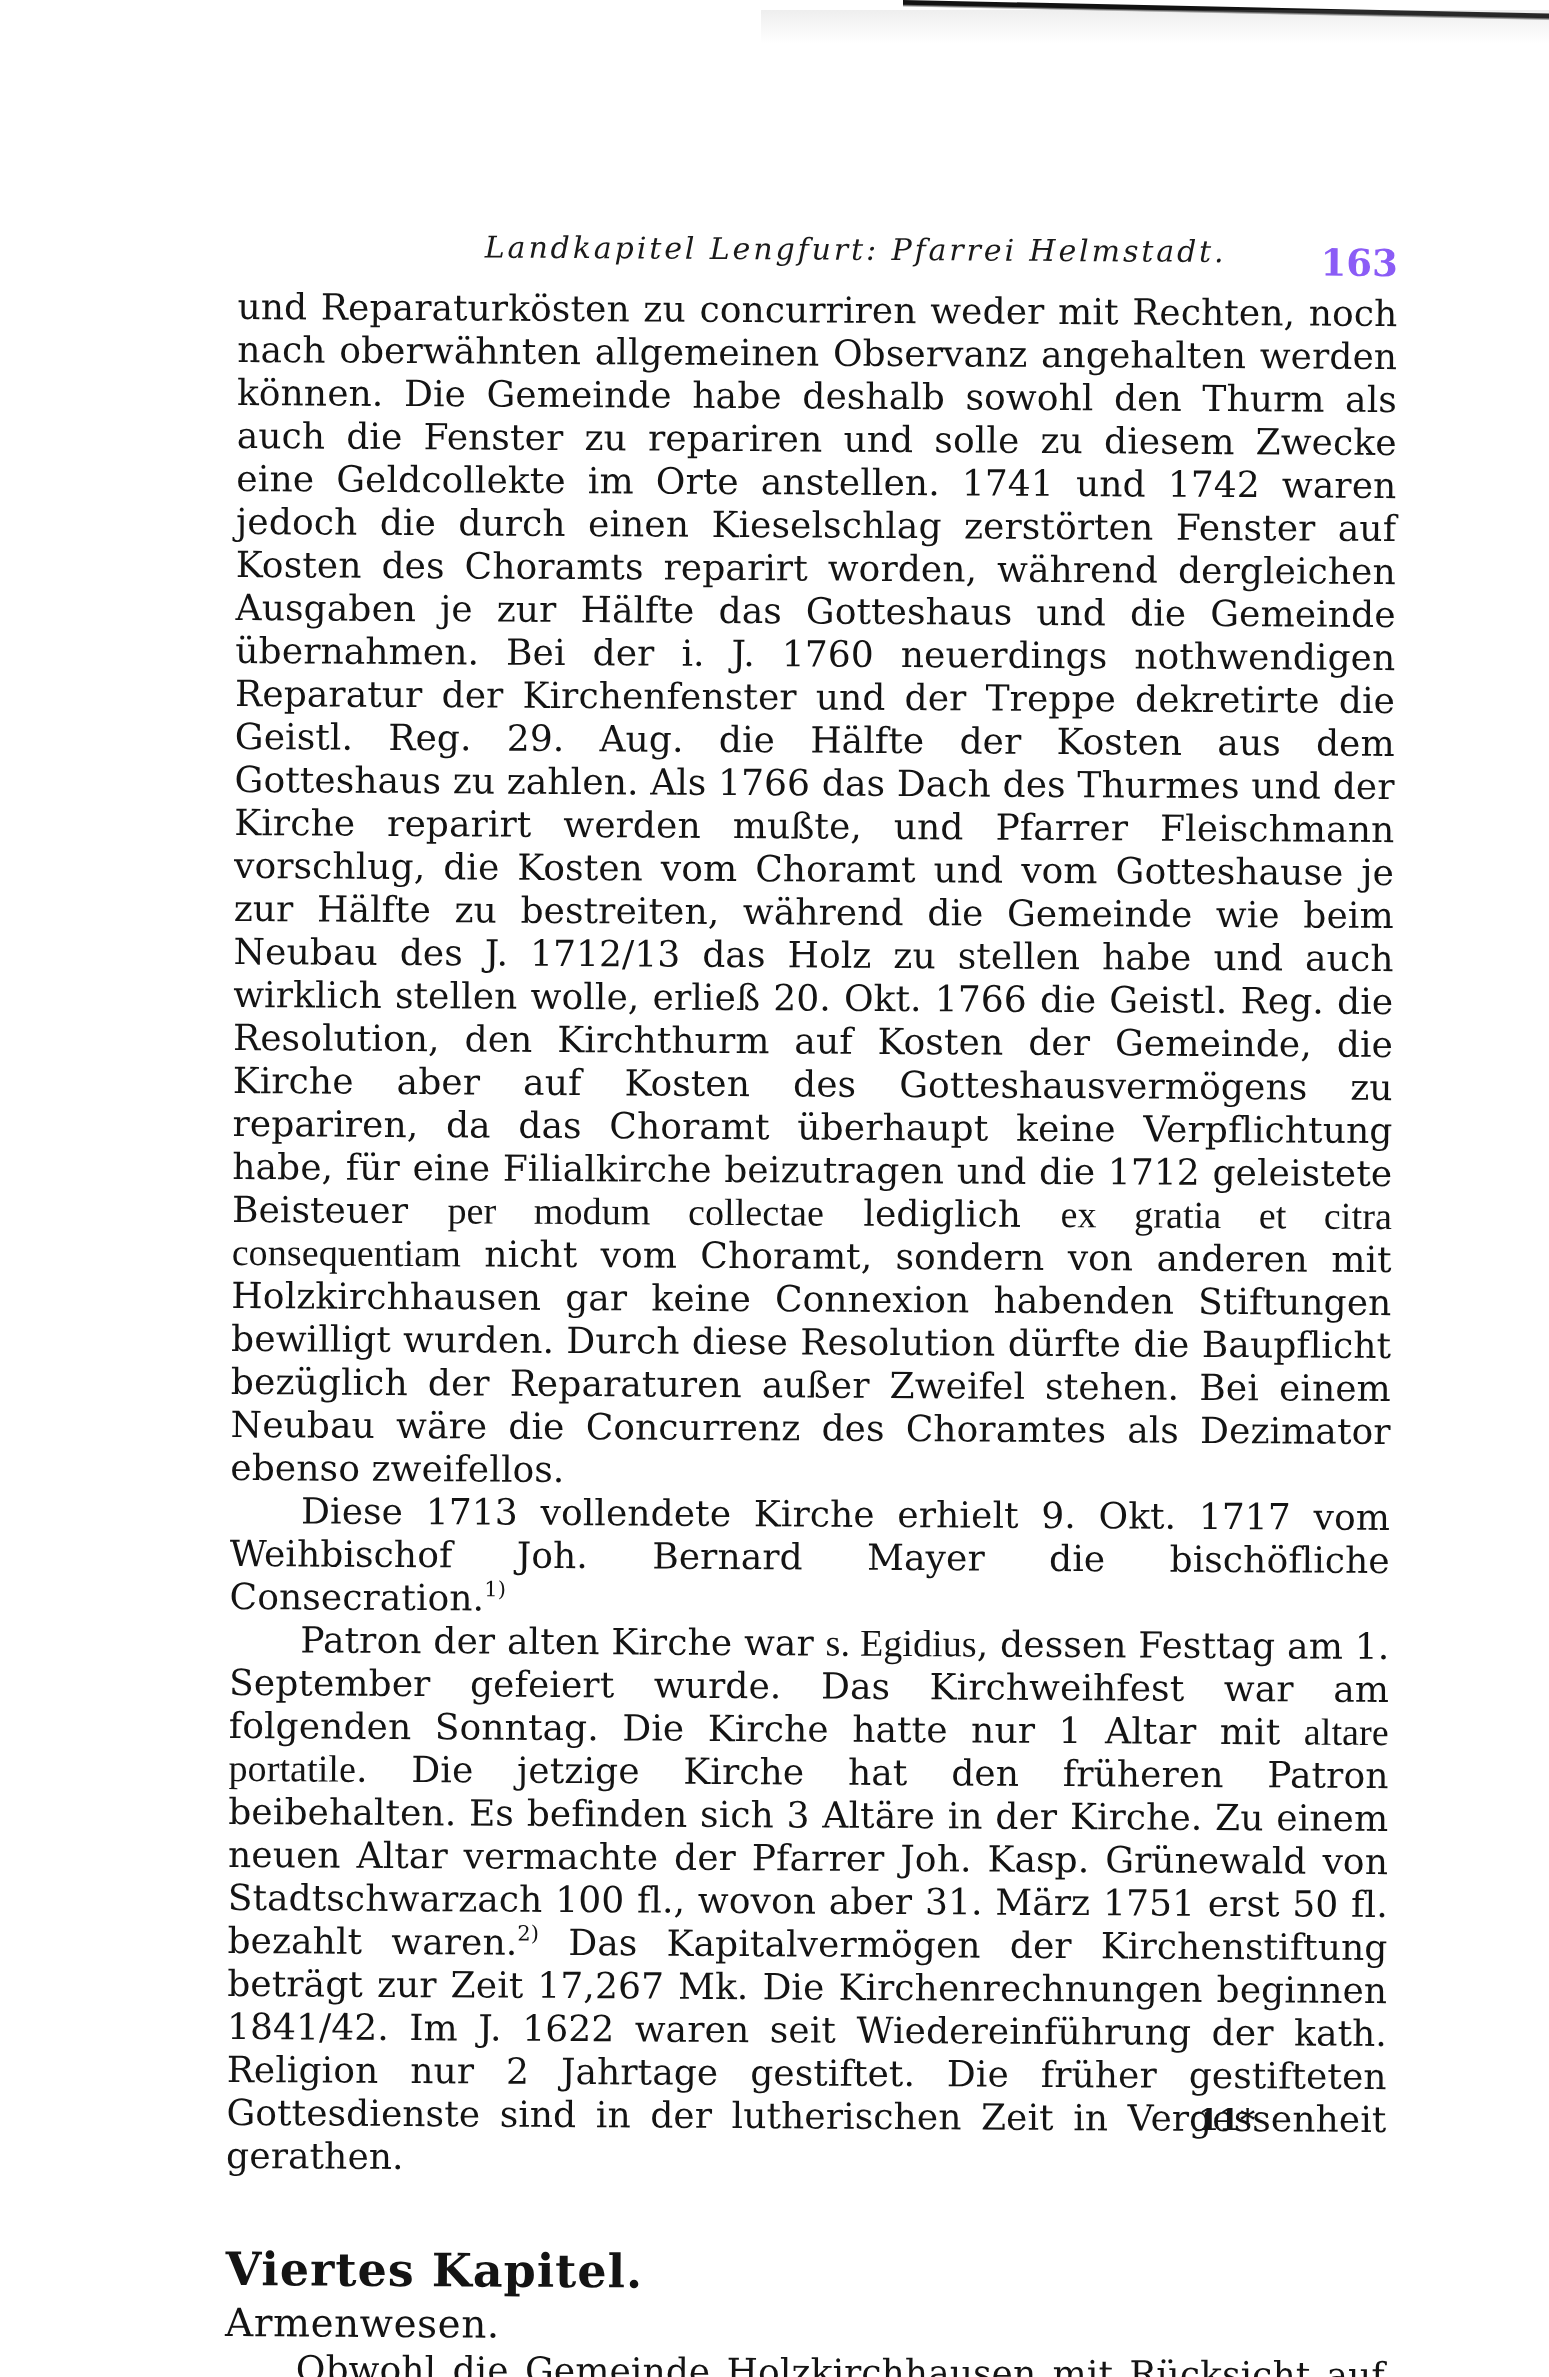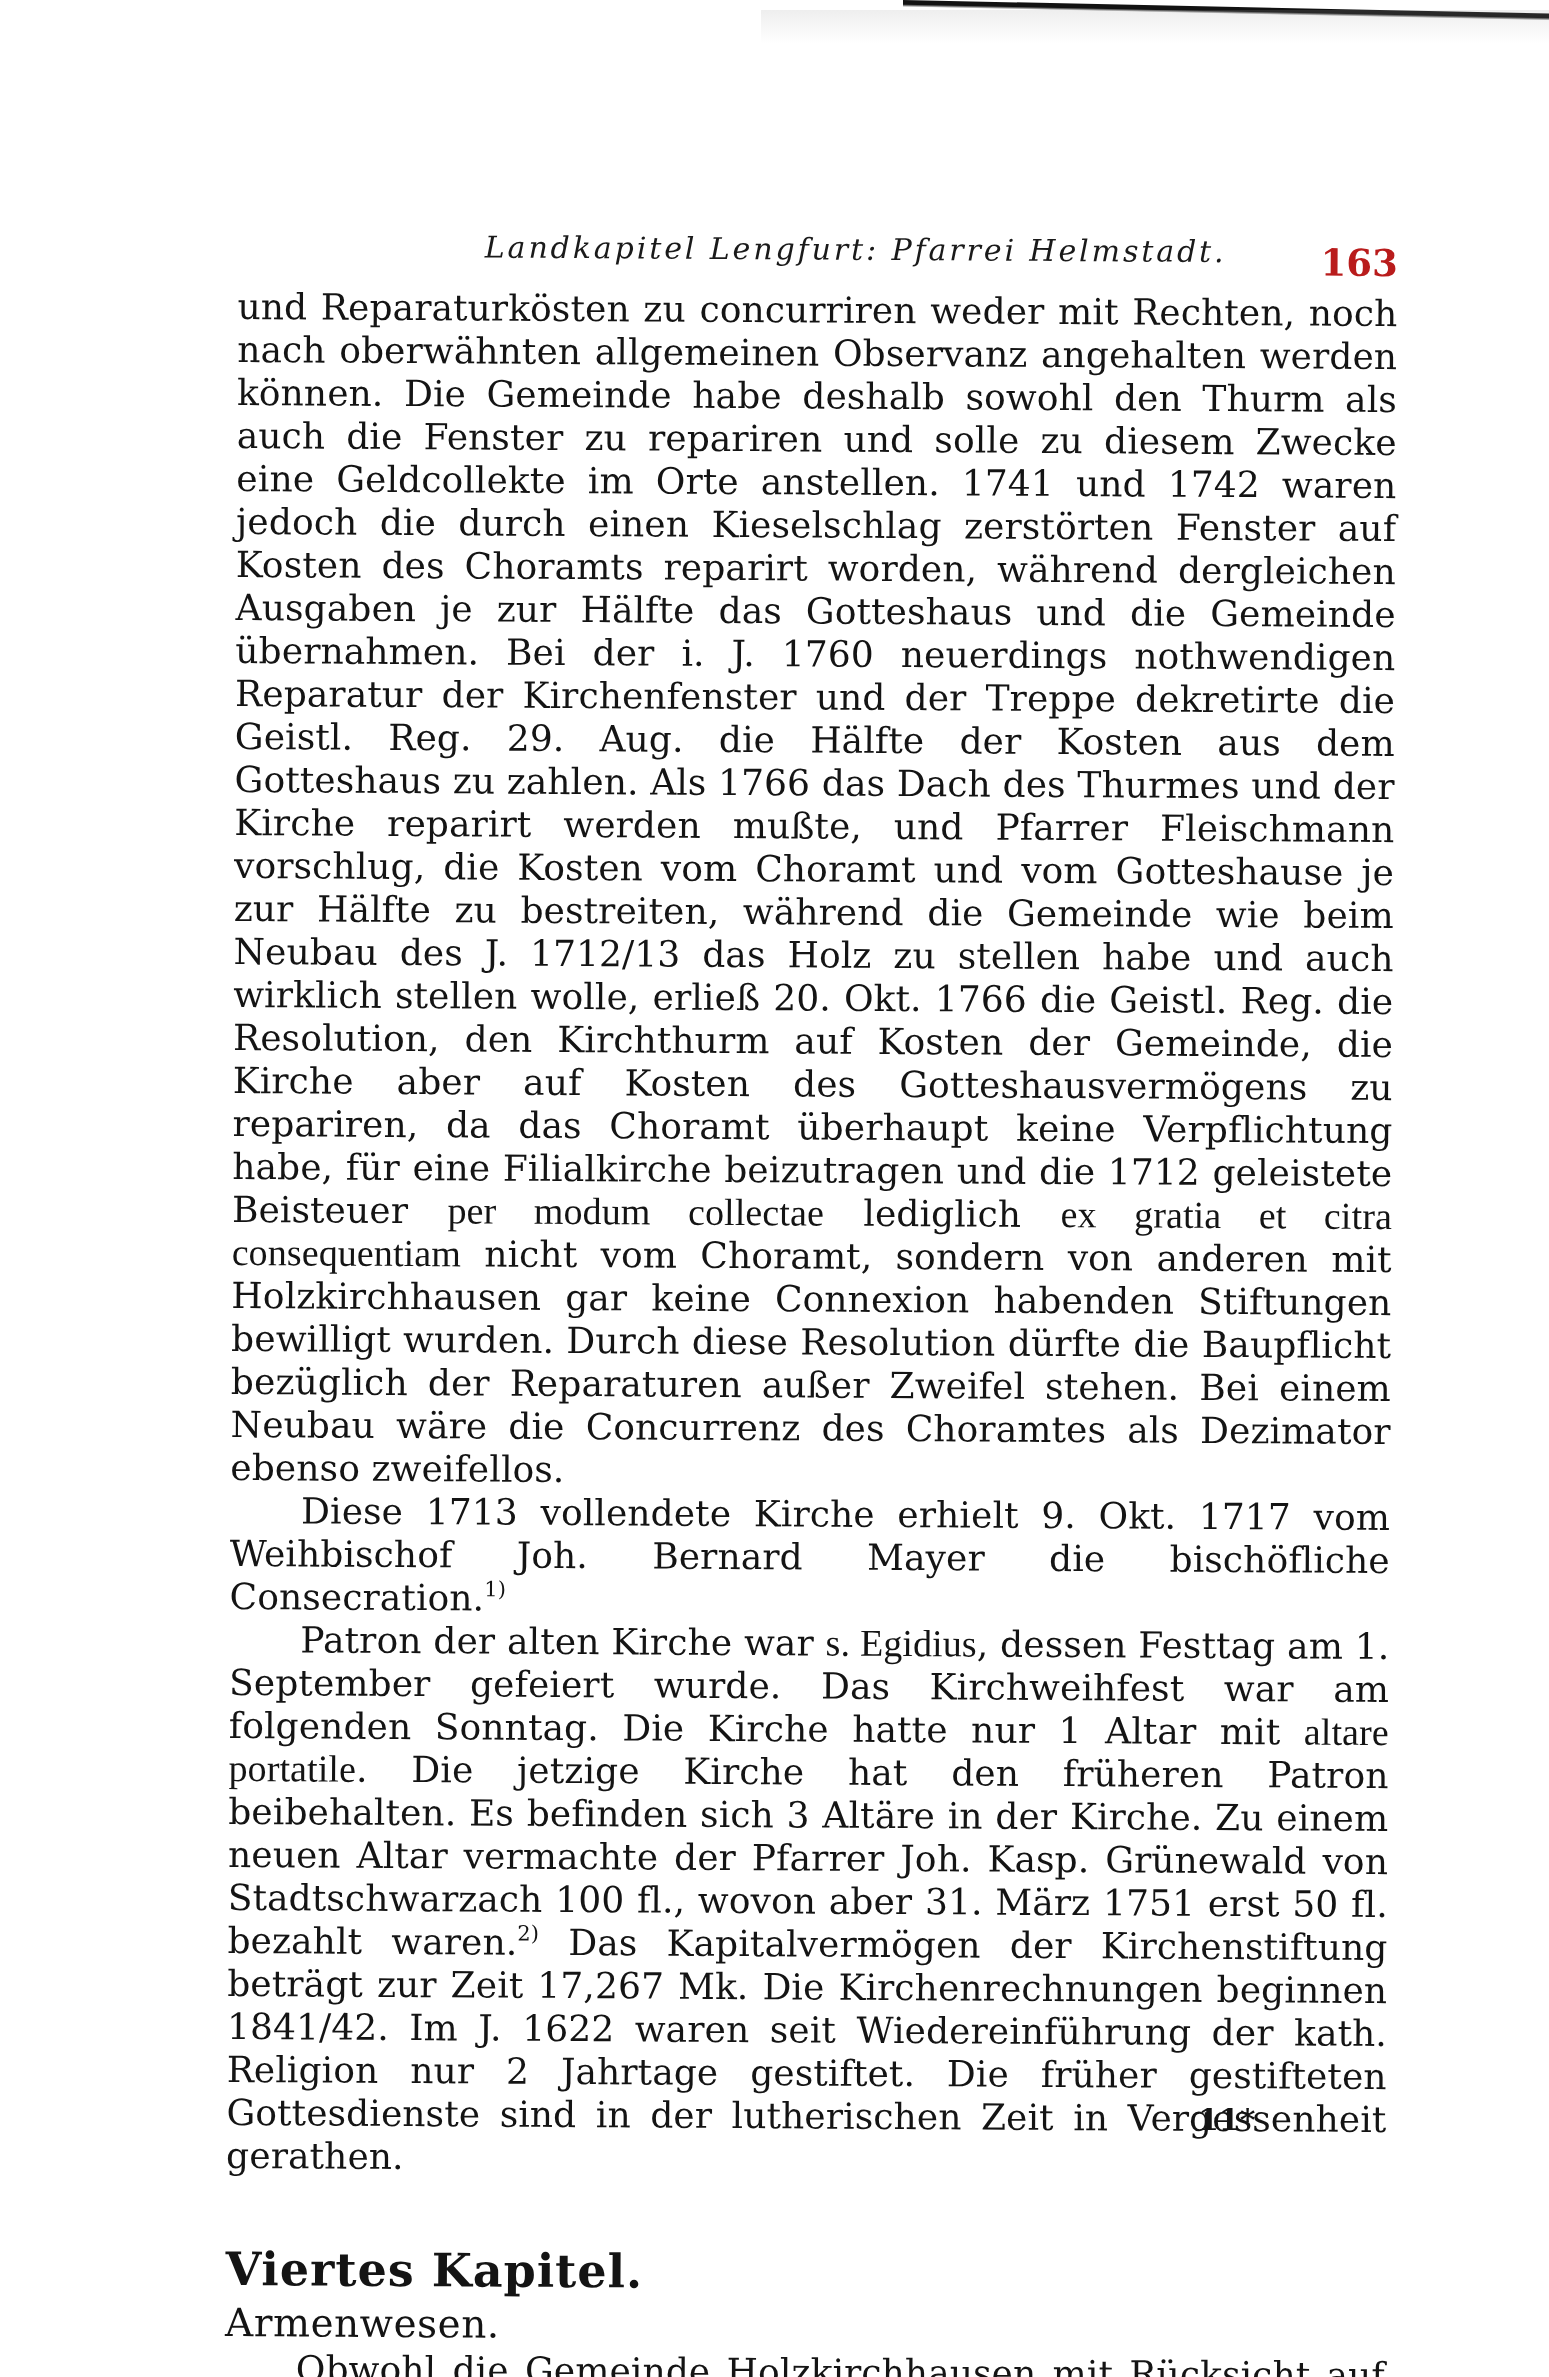--- a/index.html
+++ b/index.html
@@ -53,21 +53,21 @@
       letter-spacing: 2.9px;
       font-style: italic;
       color: #1a1a1a;
     }
     .page-number {
       position: absolute;
       right: 0;
       top: 10.5px;
       font-size: 37px;
       font-weight: bold;
-      color: #b91c1c;
+      color: #8b5cf6;
     }
     .body-text {
       font-size: 36px;
       line-height: 43px;
       text-align: justify;
       text-align-last: left;
       hyphens: manual;
       letter-spacing: 0.1px;
     }
     .body-text p {

